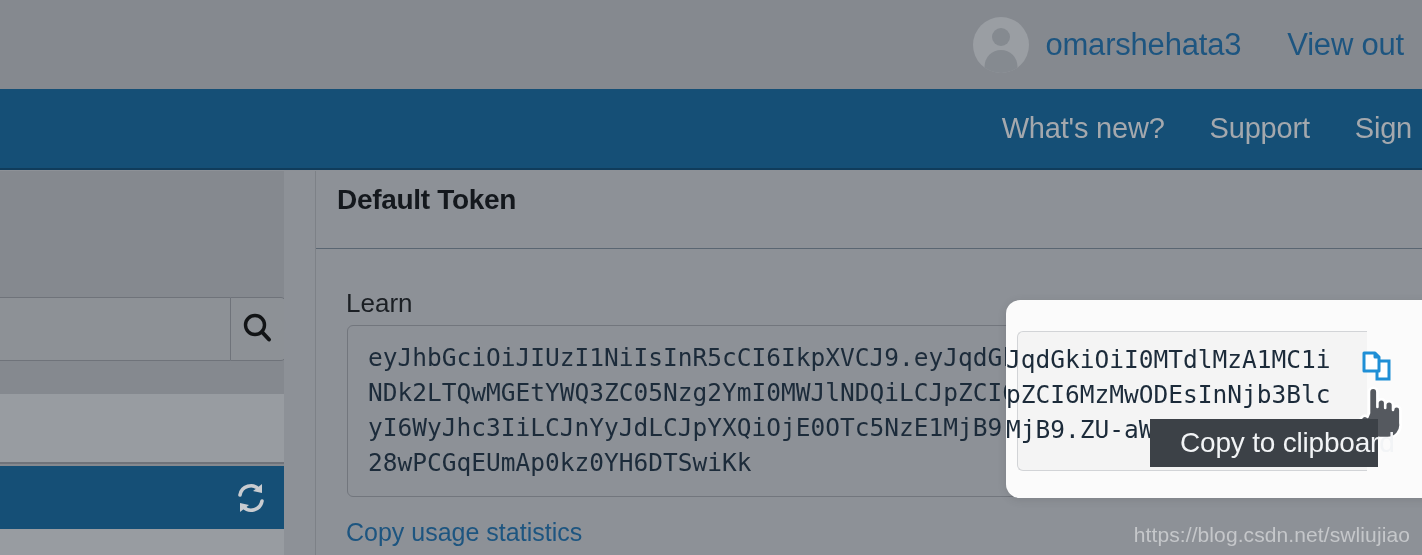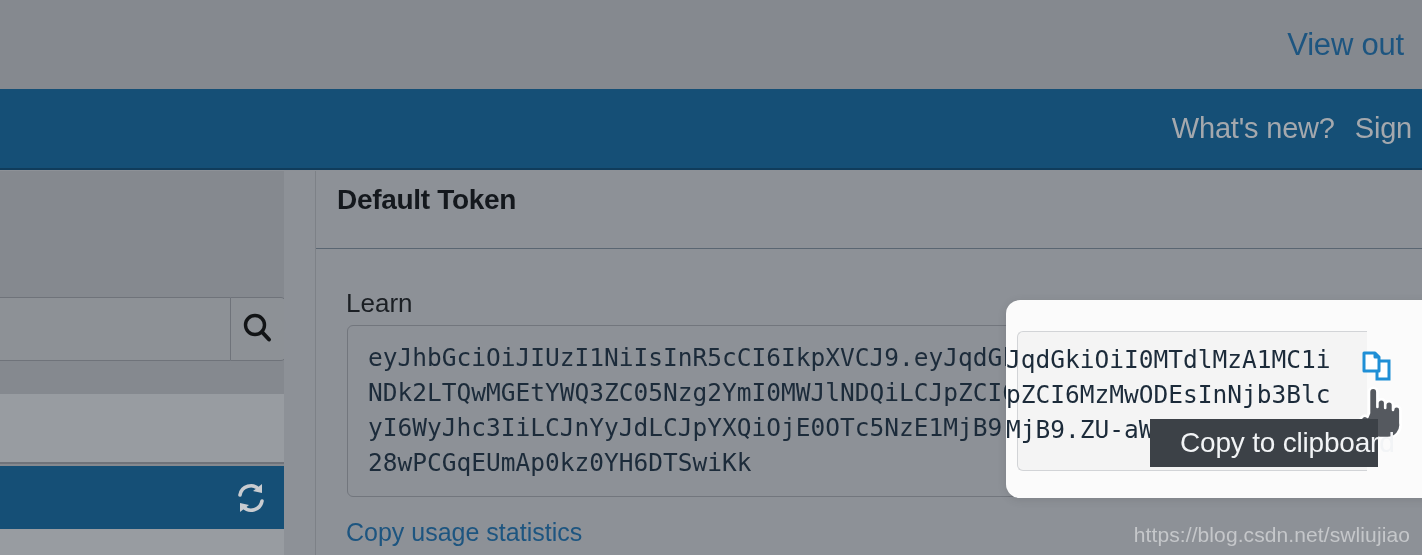--- a/index.html
+++ b/index.html
@@ -80,21 +80,21 @@
   .nav-bar {
     position: absolute;
     left: 0; top: 89px;
     width: 1422px; height: 81px;
     background: #154f76;
     border-bottom: 2px solid #103c5b;
     display: flex;
     align-items: center;
     justify-content: flex-end;
     padding-right: 10px;
-    gap: 20px;
+    gap: 45px;
   }
   .nav-link {
     font-size: 29px;
     color: #a4a8ad;
     letter-spacing: -0.2px;
     cursor: pointer;
     white-space: nowrap;
   }
 
   
@@ -293,25 +293,30 @@
     color: #c5c7ca;
     letter-spacing: 0.1px;
   }
 </style>
 </head>
 <body>
 
 <div id="screen">
 
   <div class="account-bar">
+    <div class="account-user">
+      <div class="avatar"></div>
+      <span class="account-name">omarshehata3</span>
+    </div>
     <span class="signout">View out</span>
   </div>
 
   <div class="nav-bar">
     <span class="nav-link">What's new?</span>
+    <span class="nav-link">Support</span>
     <span class="nav-link">Sign</span>
   </div>
 
   <div class="sidebar">
 
     <div class="search-row">
       <input class="search-input" type="text" value="" placeholder="" style="">
       <div class="search-btn">
         <svg width="40" height="40" viewBox="0 0 40 40">
           <circle cx="17" cy="16" r="9.5" fill="none" stroke="#121416" stroke-width="3.4"></circle>

